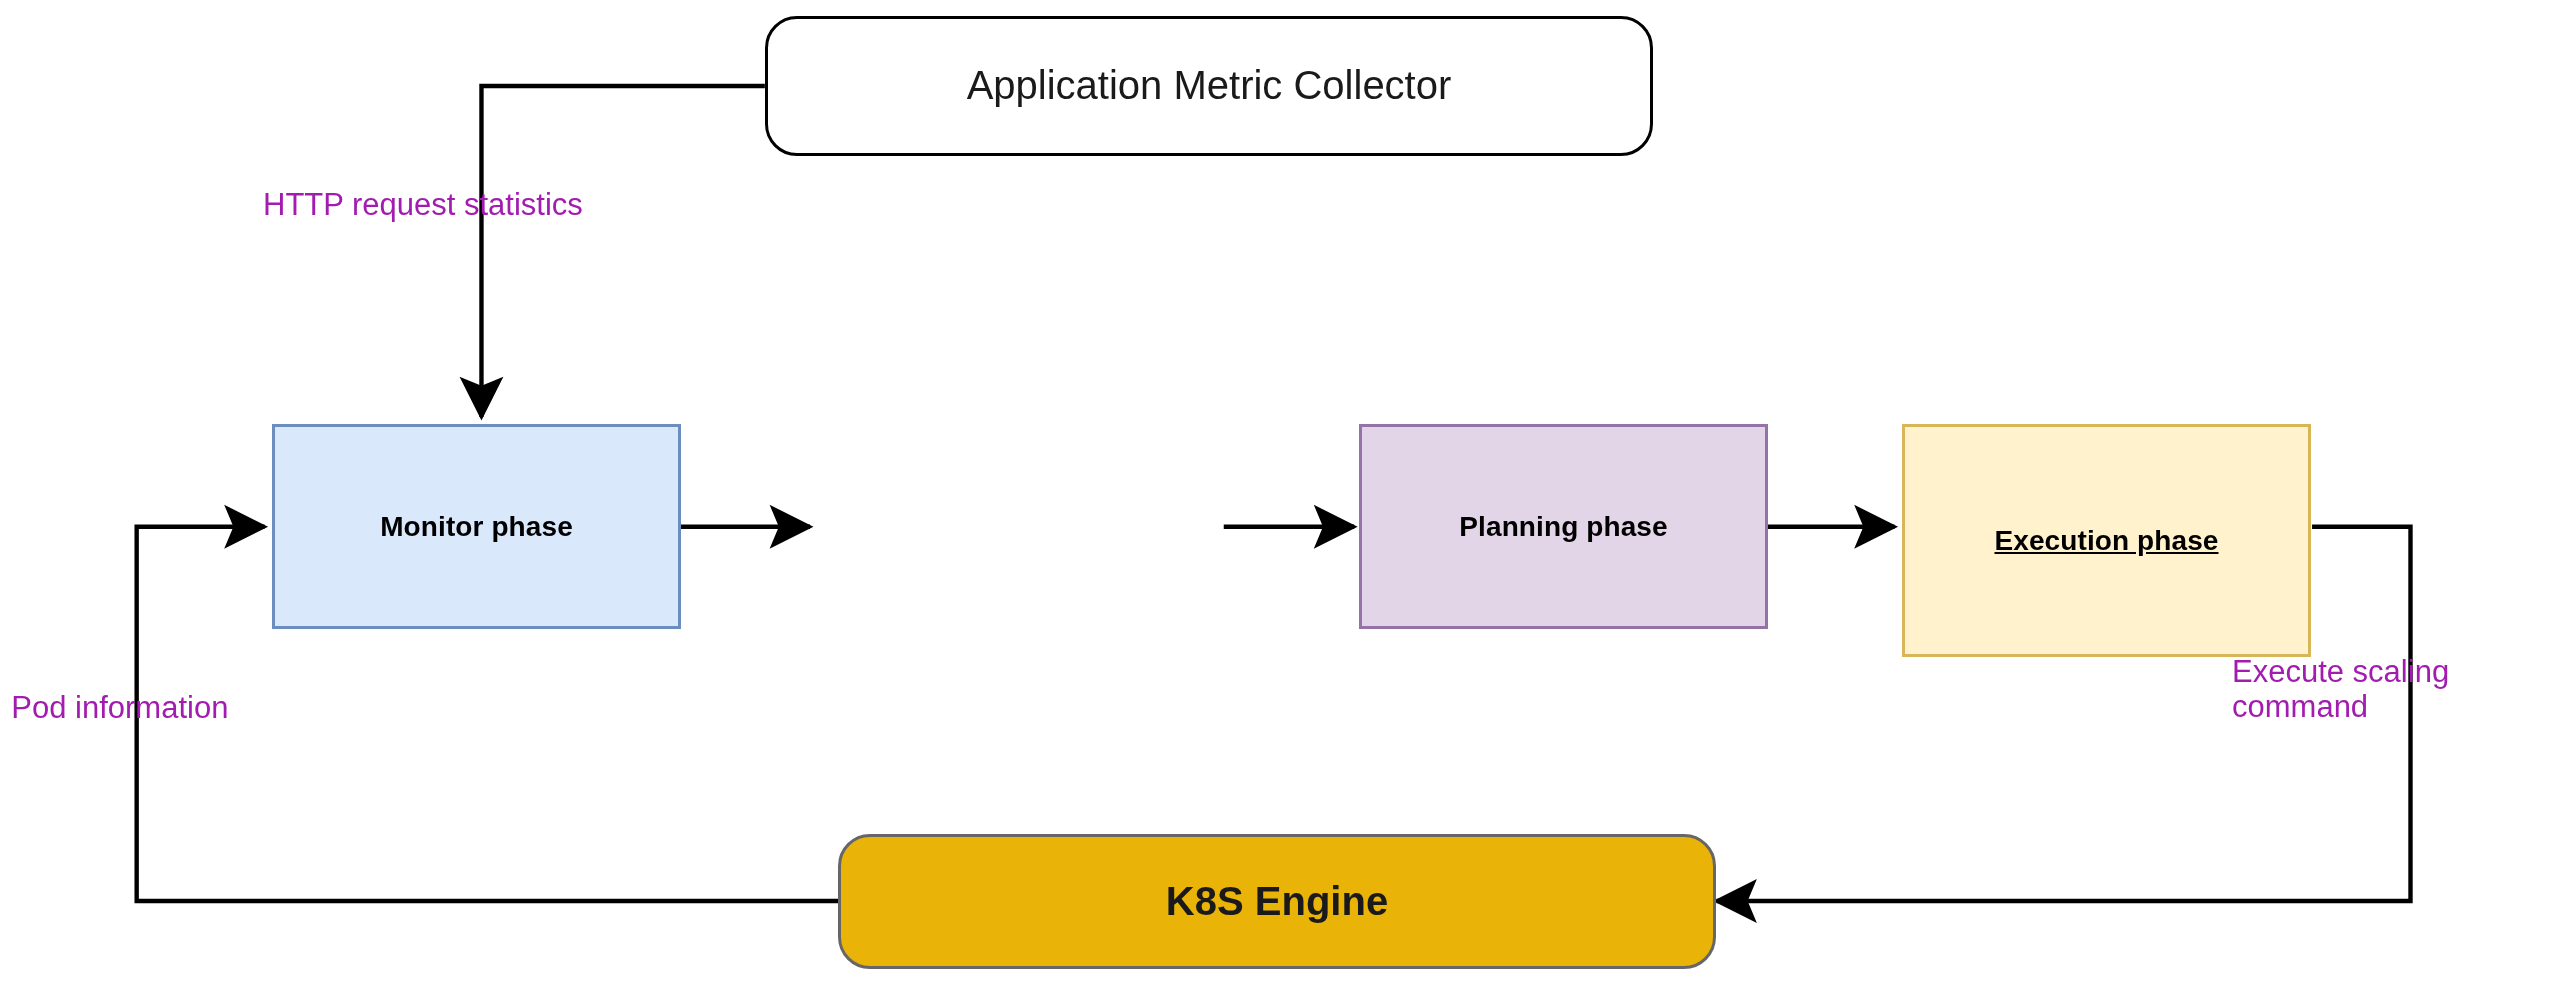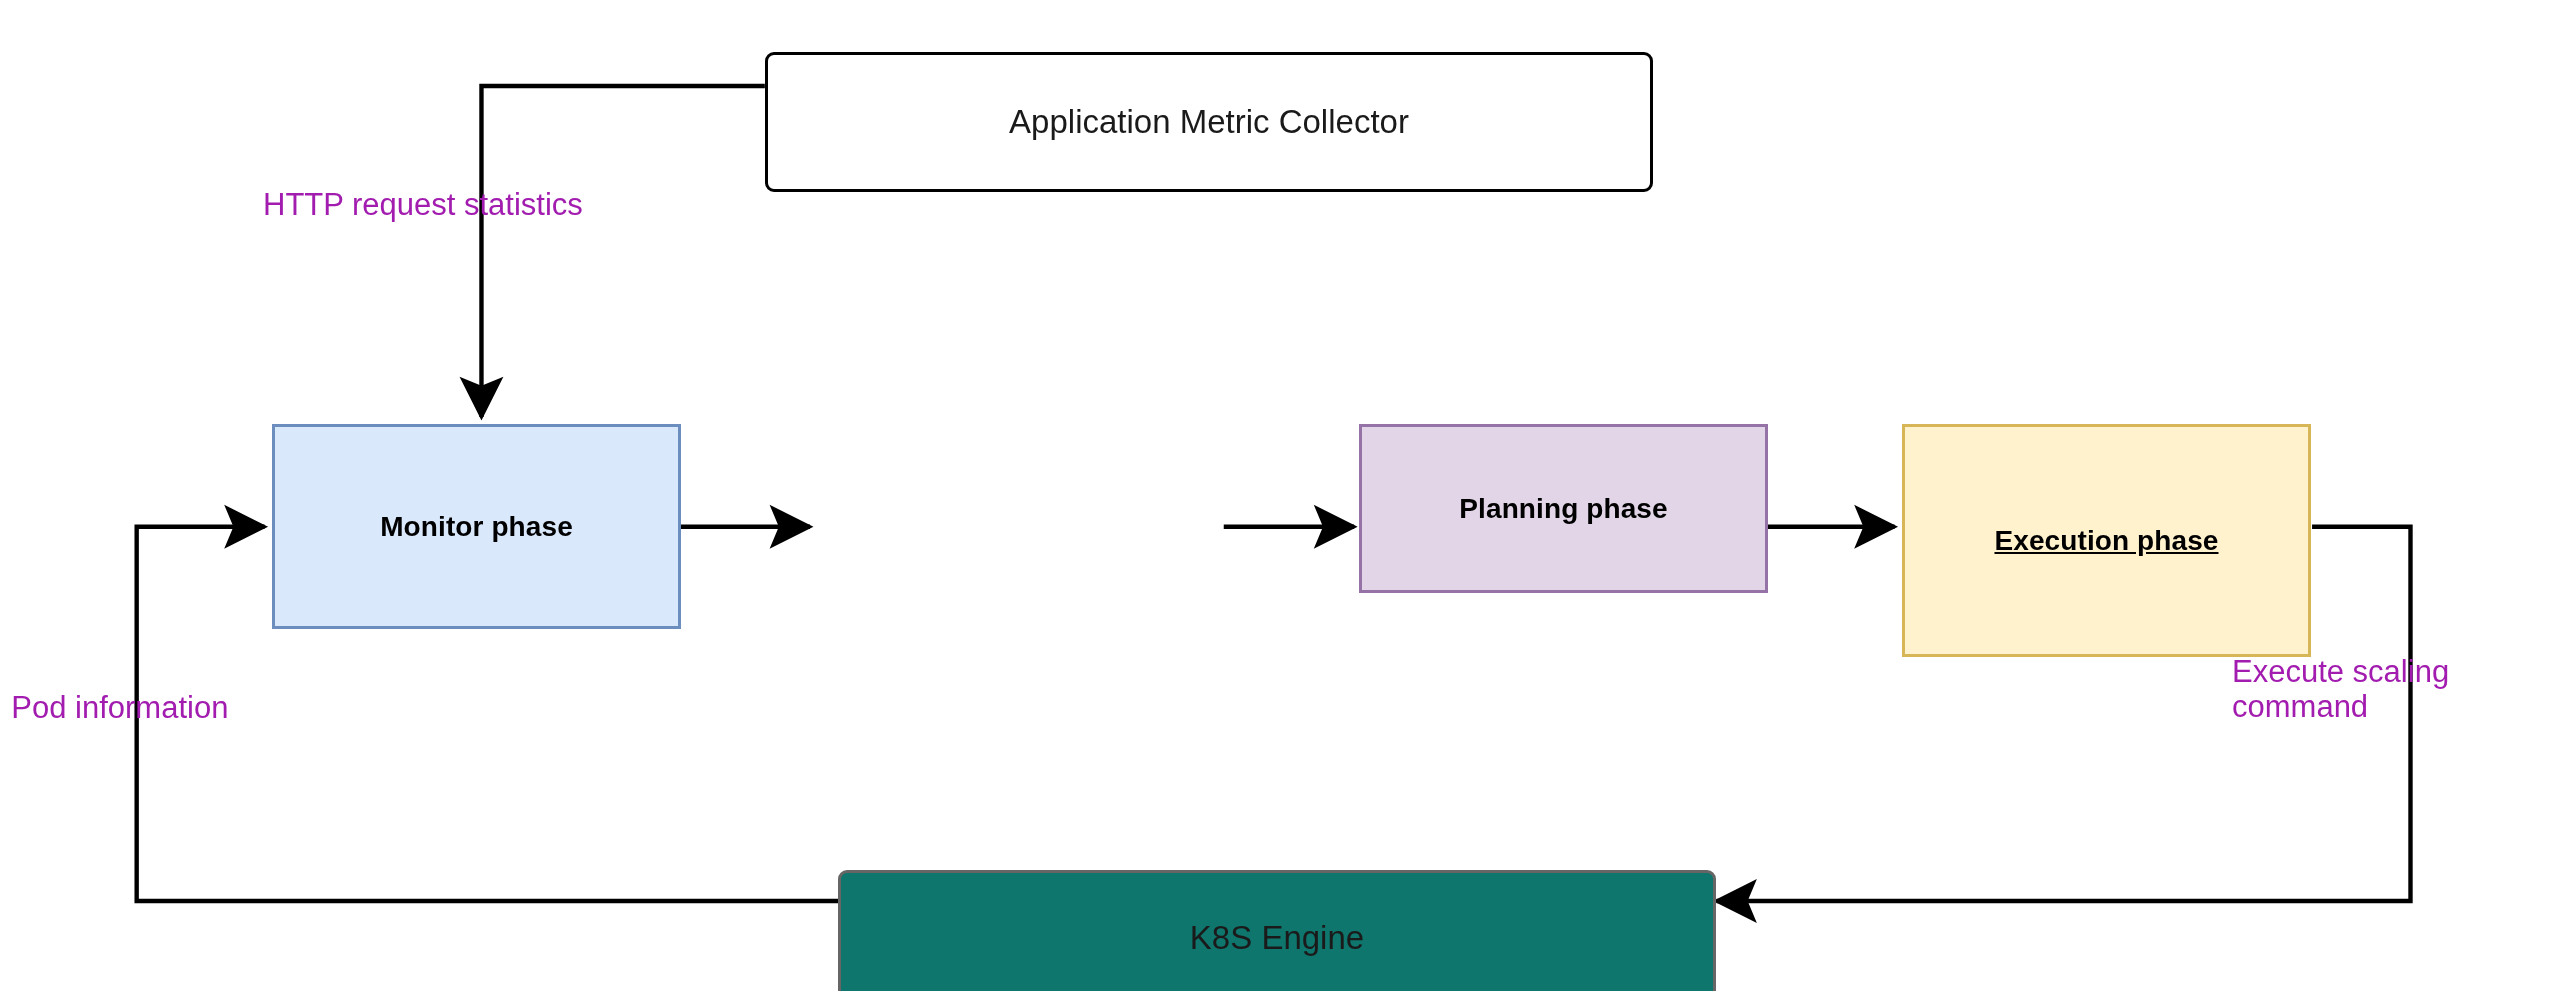--- a/index.html
+++ b/index.html
@@ -2,21 +2,21 @@
 <html style="font-size:10px"><head>
 <meta charset="utf-8">
 <style>
   html,body{margin:0;padding:0;background:#ffffff;}
   body{font-family:"Liberation Sans", sans-serif;}
   #canvas{position:relative;width:2576px;height:992px;background:#ffffff;overflow:hidden;}
   #edges{position:absolute;left:0;top:0;width:2576px;height:992px;}
 
   .node{position:absolute;box-sizing:border-box;display:flex;align-items:center;justify-content:center;text-align:center;}
   .phase{border-width:3.1px;border-style:solid;font-weight:bold;font-size:28px;color:#000000;letter-spacing:0.1px;}
-  .rounded{border-width:3.1px;border-style:solid;border-radius:9px;font-size:33px;color:#1a1a1a;margin-top:36px;}
+  .rounded{border-width:3.1px;border-style:solid;border-radius:32px;font-size:40px;color:#1a1a1a;}
 
   .edge-label{position:absolute;font-size:31px;color:#a21caf;white-space:pre;line-height:1.12;}
   .edge-label.right{}
 </style>
 </head>
 <body>
 
 <div id="canvas">
 
   <svg id="edges" viewBox="0 0 4109 1582" xmlns="http://www.w3.org/2000/svg">
@@ -53,29 +53,29 @@
 
   <div class="node rounded" style="left:765px;top:15.7px;width:888px;height:140px;background:#ffffff;border-color:#000000;">
     <span>Application Metric Collector</span>
   </div>
 
   <div class="node phase" style="left:272px;top:424px;width:409px;height:205px;background:#dae8fc;border-color:#6c8ebf;">
     <span>Monitor phase</span>
   </div>
 
 
-  <div class="node phase" style="left:1359px;top:424px;width:409px;height:169px;background:#e1d5e7;border-color:#9673a6;">
+  <div class="node phase" style="left:1359px;top:424px;width:409px;height:205px;background:#e1d5e7;border-color:#9673a6;">
     <span>Planning phase</span>
   </div>
 
   <div class="node phase" style="left:1902px;top:424px;width:409px;height:233px;background:#fff2cc;border-color:#d6b656;text-decoration:underline;">
     <span>Execution phase</span>
   </div>
 
-  <div class="node rounded" style="left:838px;top:834px;width:878px;height:135px;background:#0f766e;border-color:#666666;">
+  <div class="node rounded" style="left:838px;top:834px;width:878px;height:135px;background:#eab308;border-color:#666666;font-weight:bold;">
     <span>K8S Engine</span>
   </div>
 
   <div class="edge-label" style="left:263px;top:188px;">HTTP request statistics</div>
 
   <div class="edge-label right" style="left:2232px;top:655px;width:313px;">Execute scaling
 command</div>
 
   <div class="edge-label" style="left:11.3px;top:683px;margin-top:8px;">Pod information</div>
 

